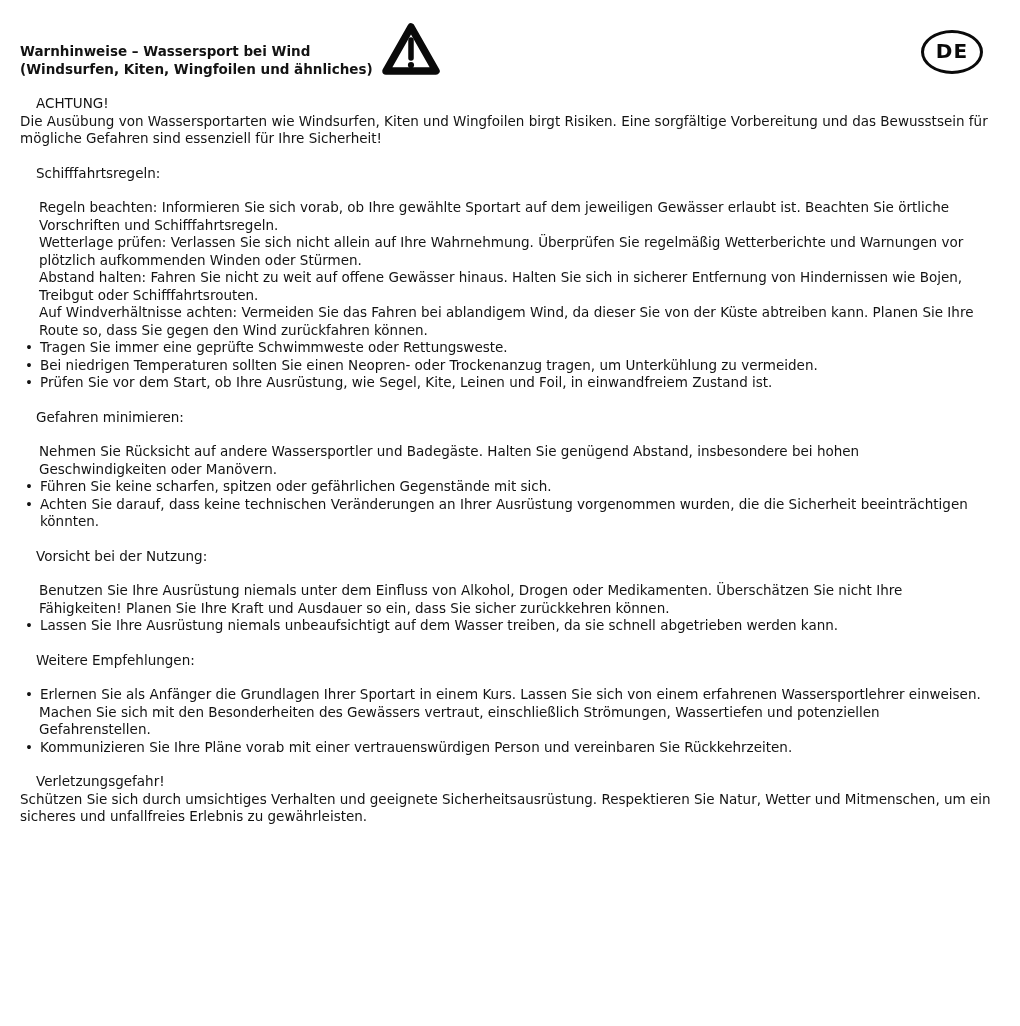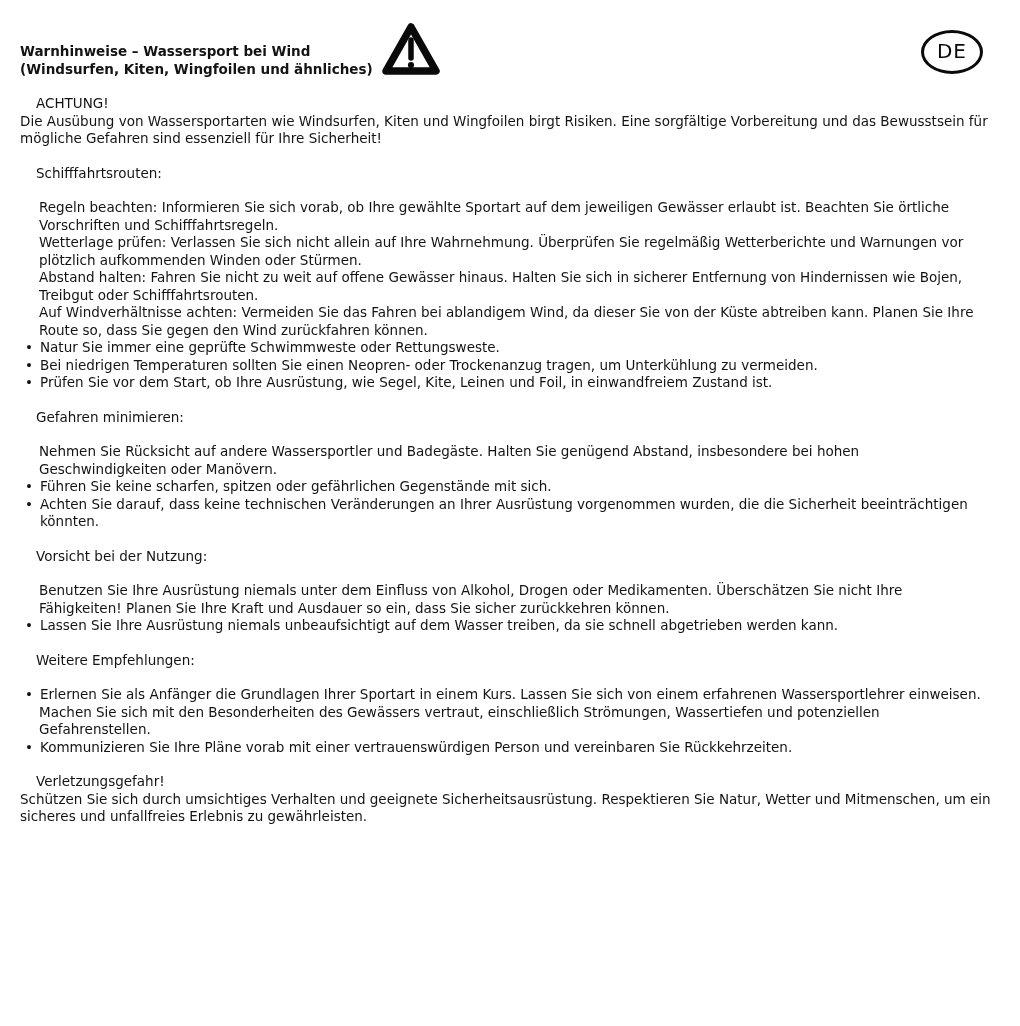--- a/index.html
+++ b/index.html
@@ -12,21 +12,21 @@
   .page{position:relative;box-sizing:border-box;width:1020px;height:1026px;padding:21px 25px 8px 20px;}
 
   
   .header{display:flex;align-items:flex-end;}
   .title{font-weight:bold;font-size:13.5px;line-height:18px;white-space:nowrap;}
   .warning-triangle{margin-left:8px;flex:0 0 auto;display:block;}
   .lang-badge{
     position:absolute;top:30px;right:37px;width:62px;height:44px;
     border:3.5px solid #0a0a0a;border-radius:50%;
     display:flex;align-items:center;justify-content:center;
-    font-weight:normal;font-size:20px;letter-spacing:1px;color:#0a0a0a;
+    font-weight:bold;font-size:20px;letter-spacing:1px;color:#0a0a0a;
     box-sizing:border-box;
   }
 
   
   .section-heading{font-weight:normal;margin:17px 16px;}
   .section-heading.tight{margin-bottom:0;}
   .item-p{margin:0;}
   .item-indent{margin:0 7px 0 19px;}
   .item-bullet{position:relative;margin:0 0 0 20px;}
   .bullet-marker{position:absolute;left:-15px;top:0;}
@@ -48,26 +48,26 @@
     </svg>
   </div>
 
   <div class="lang-badge">
     <span>DE</span>
   </div>
 
   <div>
       <div class="section-heading tight">ACHTUNG!</div>
       <div class="item-p">Die Ausübung von Wassersportarten wie Windsurfen, Kiten und Wingfoilen birgt Risiken. Eine sorgfältige Vorbereitung und das Bewusstsein für mögliche Gefahren sind essenziell für Ihre Sicherheit!</div>
-      <div class="section-heading">Schifffahrtsrouten:</div>
+      <div class="section-heading">Schifffahrtsregeln:</div>
       <div class="item-indent">Regeln beachten: Informieren Sie sich vorab, ob Ihre gewählte Sportart auf dem jeweiligen Gewässer erlaubt ist. Beachten Sie örtliche Vorschriften und Schifffahrtsregeln.</div>
       <div class="item-indent">Wetterlage prüfen: Verlassen Sie sich nicht allein auf Ihre Wahrnehmung. Überprüfen Sie regelmäßig Wetterberichte und Warnungen vor plötzlich aufkommenden Winden oder Stürmen.</div>
       <div class="item-indent">Abstand halten: Fahren Sie nicht zu weit auf offene Gewässer hinaus. Halten Sie sich in sicherer Entfernung von Hindernissen wie Bojen, Treibgut oder Schifffahrtsrouten.</div>
       <div class="item-indent">Auf Windverhältnisse achten: Vermeiden Sie das Fahren bei ablandigem Wind, da dieser Sie von der Küste abtreiben kann. Planen Sie Ihre Route so, dass Sie gegen den Wind zurückfahren können.</div>
-      <div class="item-bullet"><span class="bullet-marker">•</span><span>Natur Sie immer eine geprüfte Schwimmweste oder Rettungsweste.</span></div>
+      <div class="item-bullet"><span class="bullet-marker">•</span><span>Tragen Sie immer eine geprüfte Schwimmweste oder Rettungsweste.</span></div>
       <div class="item-bullet"><span class="bullet-marker">•</span><span>Bei niedrigen Temperaturen sollten Sie einen Neopren- oder Trockenanzug tragen, um Unterkühlung zu vermeiden.</span></div>
       <div class="item-bullet"><span class="bullet-marker">•</span><span>Prüfen Sie vor dem Start, ob Ihre Ausrüstung, wie Segel, Kite, Leinen und Foil, in einwandfreiem Zustand ist.</span></div>
       <div class="section-heading">Gefahren minimieren:</div>
       <div class="item-indent">Nehmen Sie Rücksicht auf andere Wassersportler und Badegäste. Halten Sie genügend Abstand, insbesondere bei hohen Geschwindigkeiten oder Manövern.</div>
       <div class="item-bullet"><span class="bullet-marker">•</span><span>Führen Sie keine scharfen, spitzen oder gefährlichen Gegenstände mit sich.</span></div>
       <div class="item-bullet"><span class="bullet-marker">•</span><span>Achten Sie darauf, dass keine technischen Veränderungen an Ihrer Ausrüstung vorgenommen wurden, die die Sicherheit beeinträchtigen könnten.</span></div>
       <div class="section-heading">Vorsicht bei der Nutzung:</div>
       <div class="item-indent">Benutzen Sie Ihre Ausrüstung niemals unter dem Einfluss von Alkohol, Drogen oder Medikamenten. Überschätzen Sie nicht Ihre Fähigkeiten! Planen Sie Ihre Kraft und Ausdauer so ein, dass Sie sicher zurückkehren können.</div>
       <div class="item-bullet"><span class="bullet-marker">•</span><span>Lassen Sie Ihre Ausrüstung niemals unbeaufsichtigt auf dem Wasser treiben, da sie schnell abgetrieben werden kann.</span></div>
       <div class="section-heading">Weitere Empfehlungen:</div>

